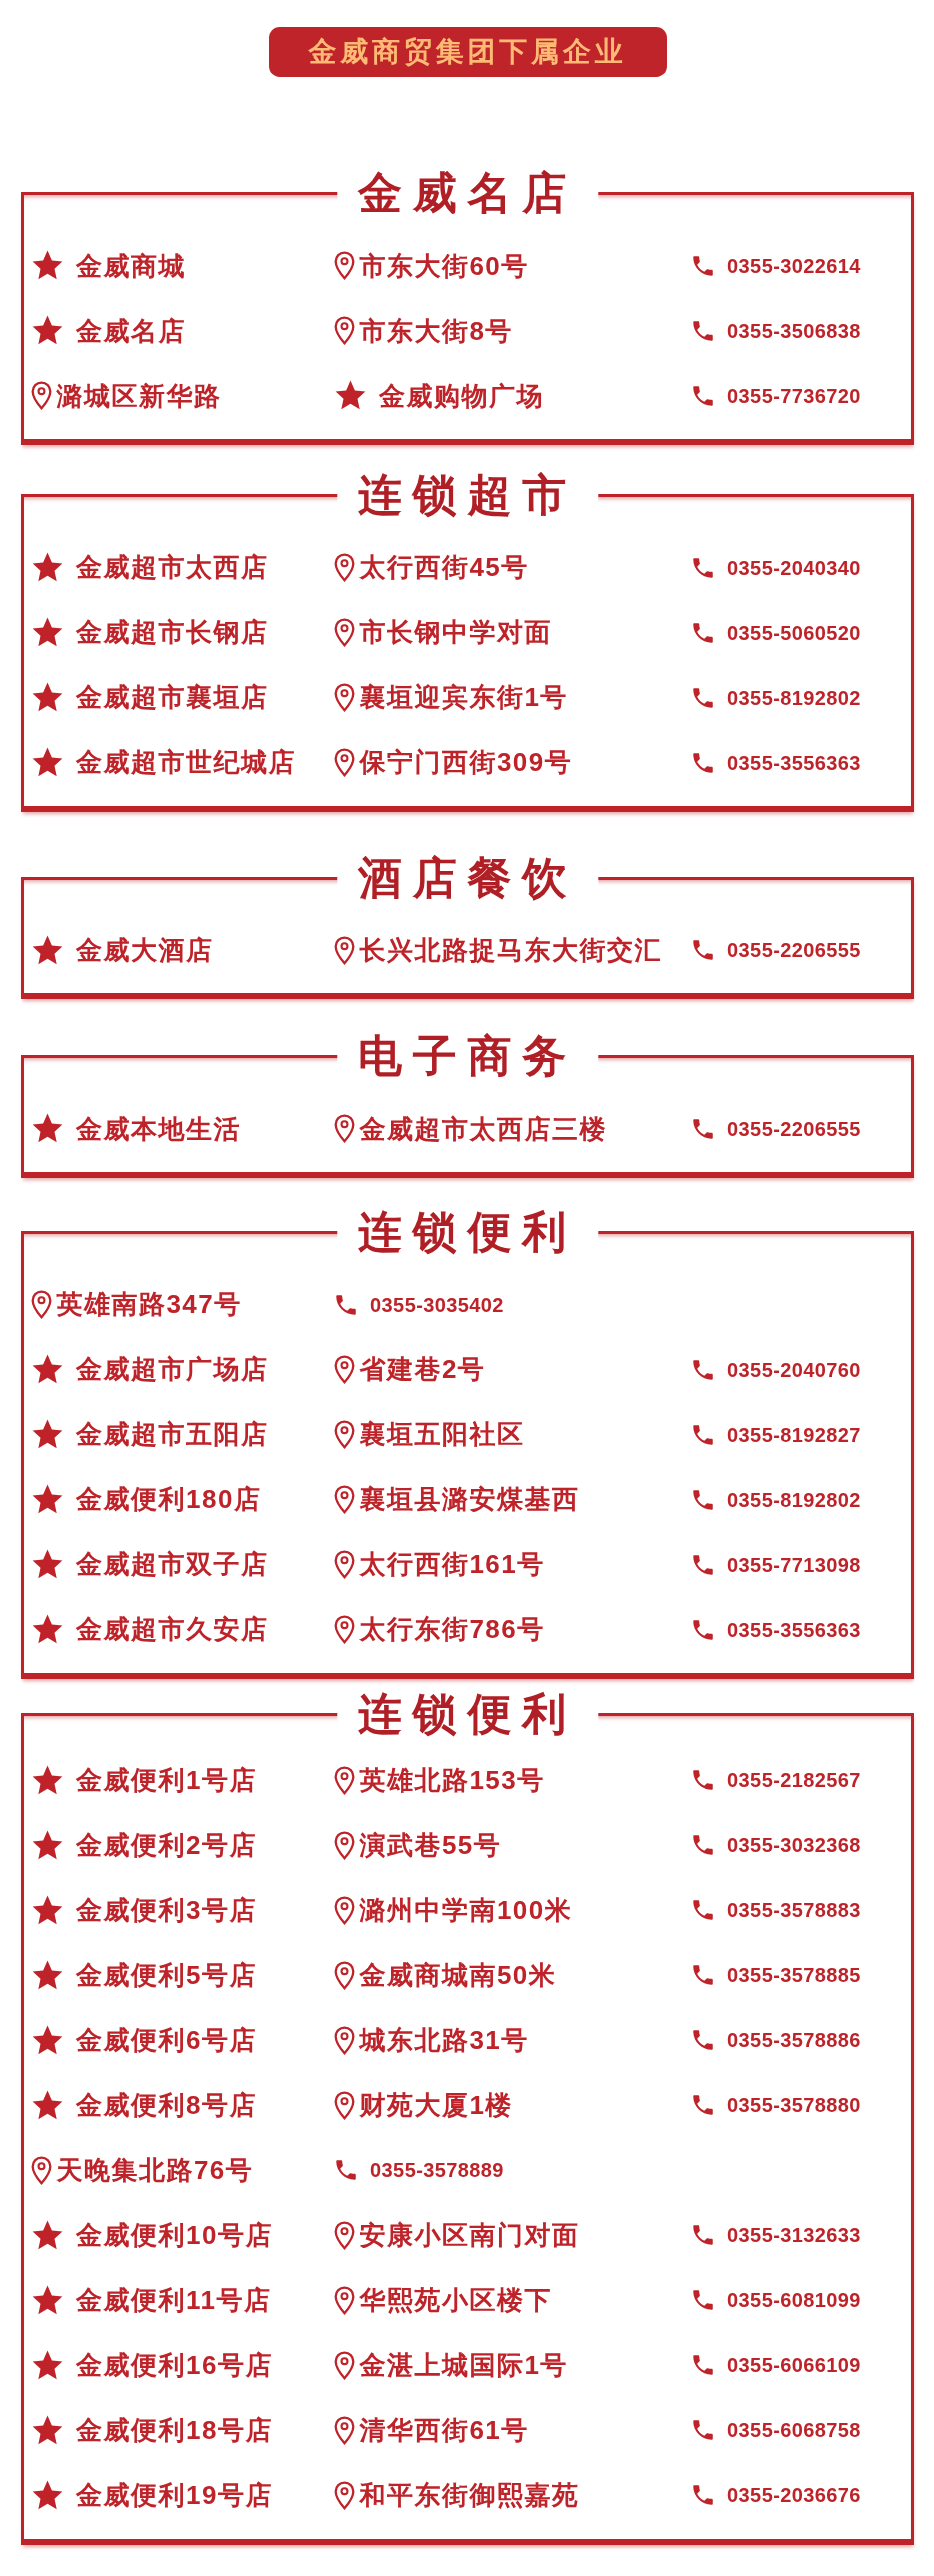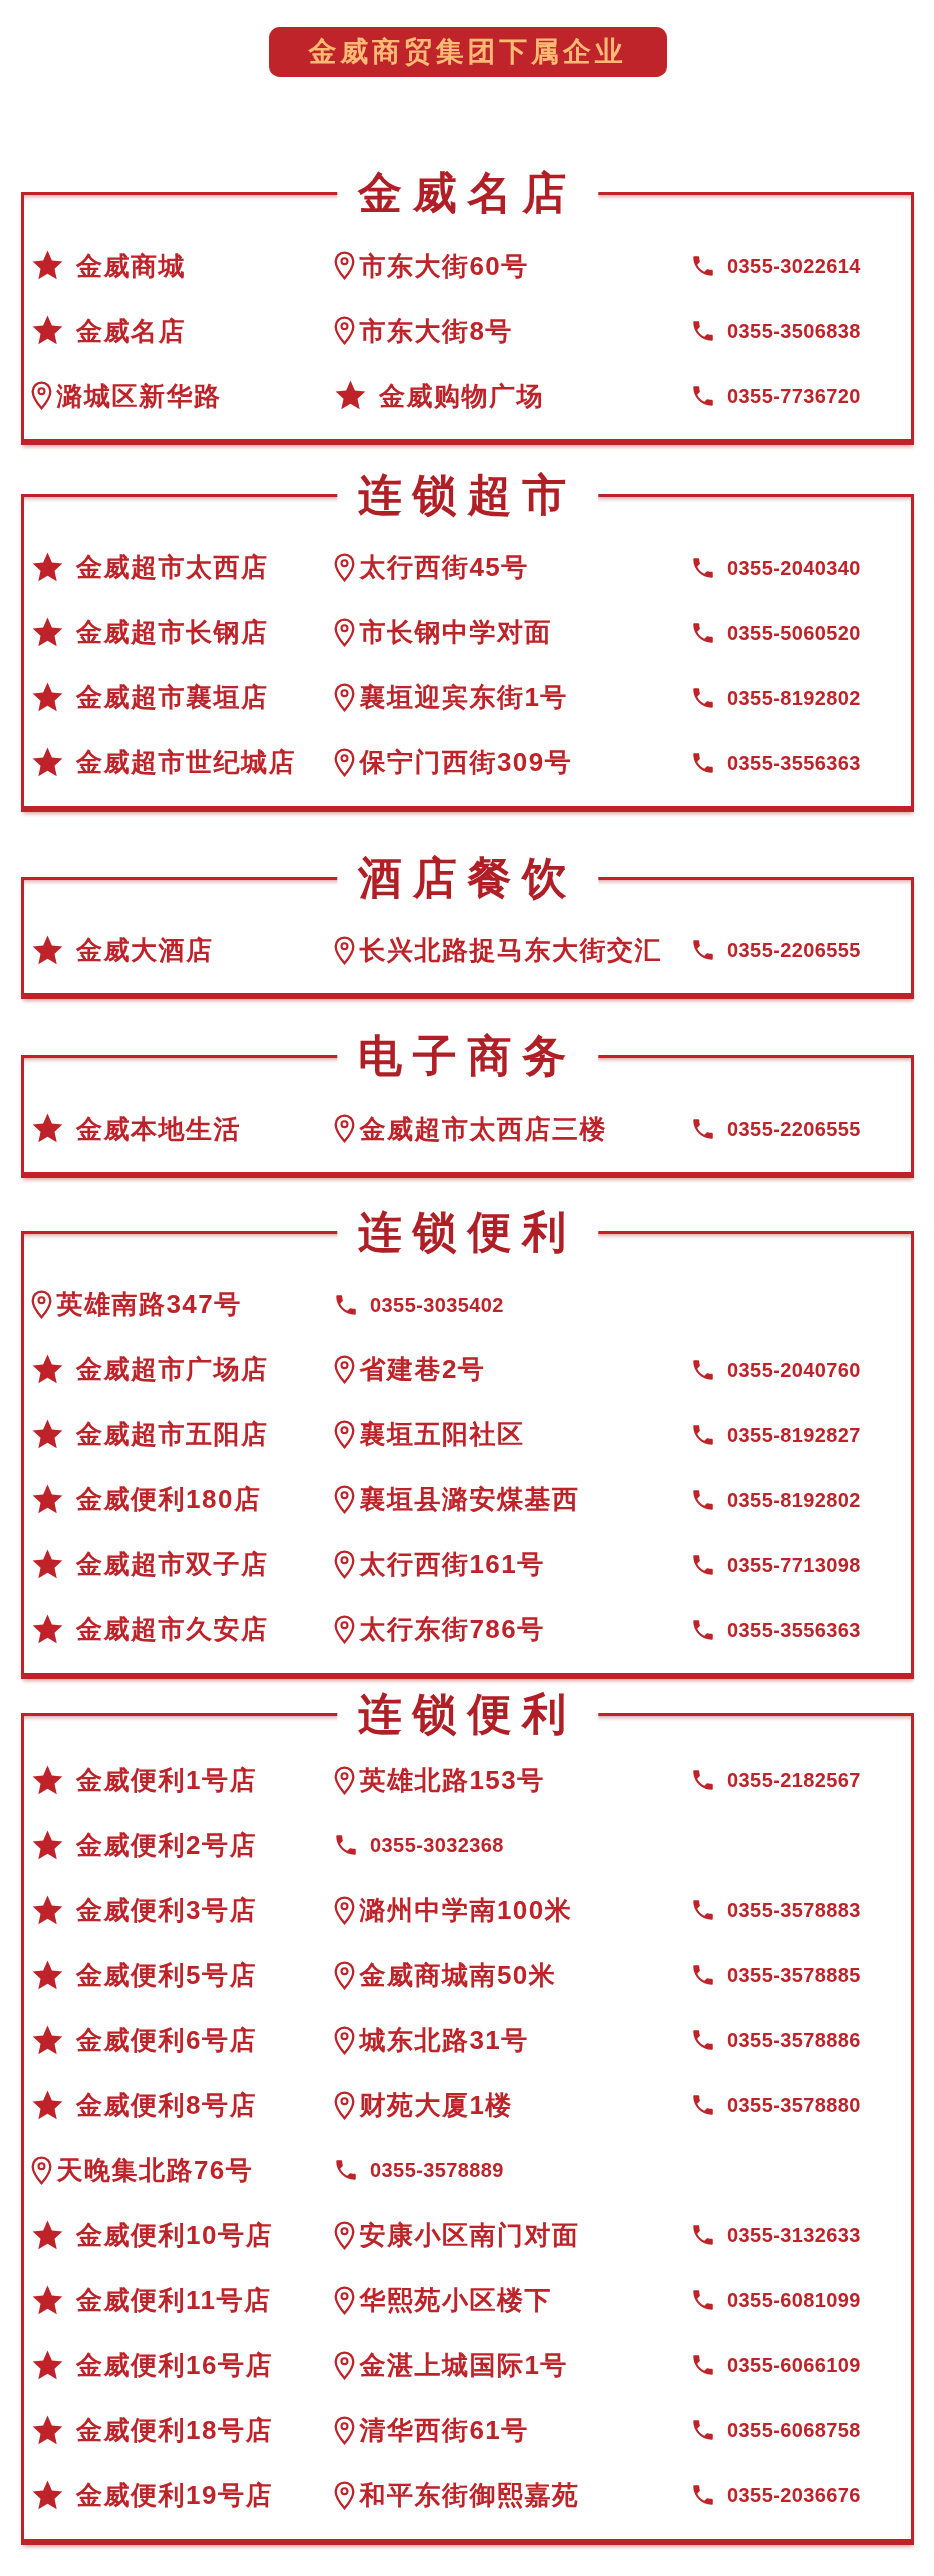--- a/index.html
+++ b/index.html
@@ -566,20 +566,29 @@
 
   <div class="row">
     <div class="cell name-cell">
       <span class="icon">
         <svg width="35" height="35" viewBox="0 0 24 24">
           <path d="M12 1.7 L15 8.5 L22.2 9.3 L16.8 14.2 L18.3 21.4 L12 17.7 L5.7 21.4 L7.2 14.2 L1.8 9.3 L9 8.5 Z" fill="#c0222a"></path>
         </svg>
       </span>
       <span class="cjk">金威便利2号店</span>
     </div>
+    <div class="cell addr-cell">
+      <span class="icon">
+        <svg width="23" height="29" viewBox="0 0 24 30">
+          <path d="M12 1.5 C6.9 1.5 2.8 5.6 2.8 10.7 C2.8 17.6 12 28.2 12 28.2 C12 28.2 21.2 17.6 21.2 10.7 C21.2 5.6 17.1 1.5 12 1.5 Z" fill="none" stroke="#be2329" stroke-width="2.4"></path>
+          <circle cx="12" cy="10.5" r="3.1" fill="none" stroke="#be2329" stroke-width="2.2"></circle>
+        </svg>
+      </span>
+      <span class="cjk">演武巷55号</span>
+    </div>
     <div class="cell phone-cell">
       <span class="icon">
         <svg width="26" height="26" viewBox="0 0 24 24">
           <path d="M6.62 10.79c1.44 2.83 3.76 5.14 6.59 6.59l2.2-2.2c.27-.27.67-.36 1.02-.24 1.12.37 2.33.57 3.57.57.55 0 1 .45 1 1V20c0 .55-.45 1-1 1-9.39 0-17-7.61-17-17 0-.55.45-1 1-1h3.5c.55 0 1 .45 1 1 0 1.25.2 2.45.57 3.57.11.35.03.74-.25 1.02l-2.2 2.2z" fill="#be2329"></path>
         </svg>
       </span>
       <span class="phone-num">0355-3032368</span>
     </div>
   </div>
 

